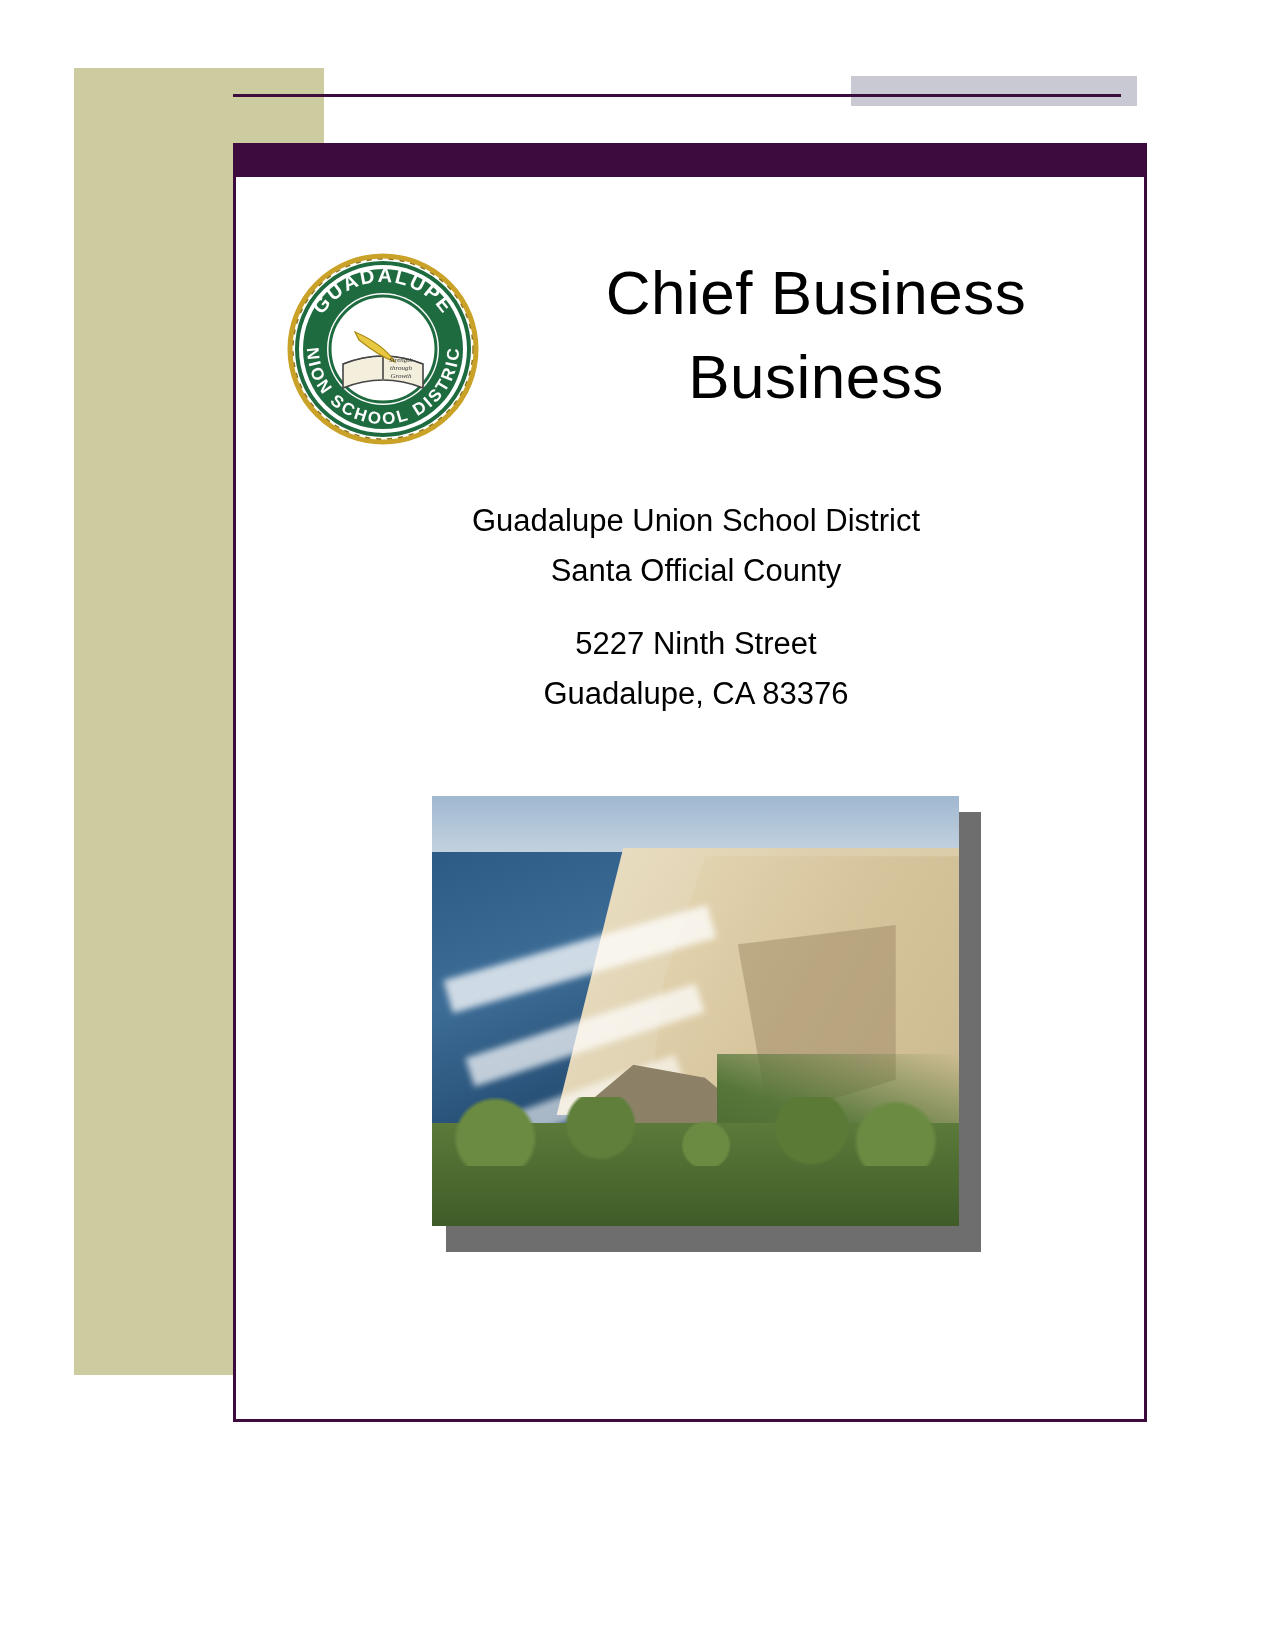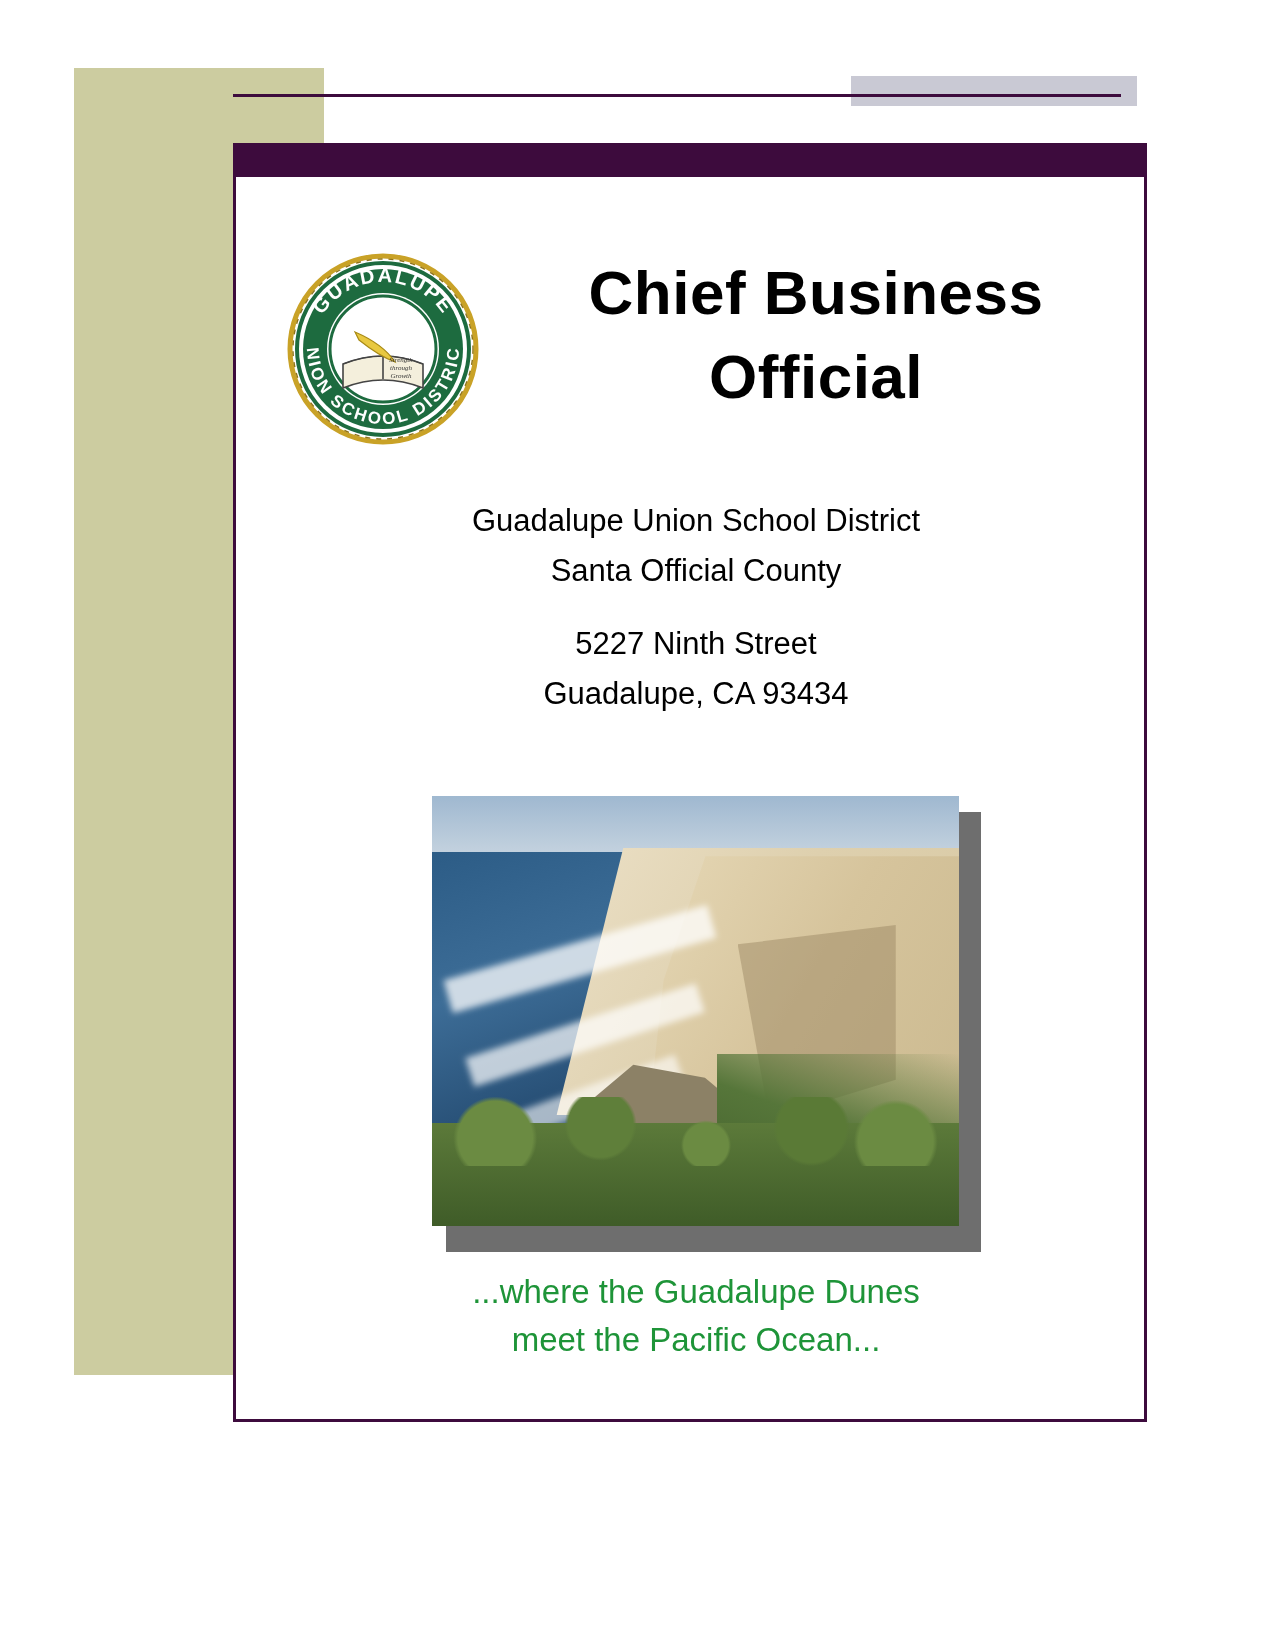--- a/index.html
+++ b/index.html
@@ -79,21 +79,21 @@
   }
 
   
   .doc-title {
     position: absolute;
     left: 270px;
     top: 105px;
     width: 620px;
     text-align: center;
     font-size: 62px;
-    font-weight: bold;
+    font-weight: normal;
     line-height: 1.35;
     color: #000000;
     letter-spacing: 0.5px;
   }
 
   
   .addr {
     position: absolute;
     left: 60px;
     top: 350px;
@@ -252,29 +252,29 @@
         <textPath href="#topArc" startOffset="50%" text-anchor="middle">GUADALUPE</textPath>
       </text>
       <text font-family="'Liberation Sans', sans-serif" font-size="17" font-weight="bold" fill="#ffffff" letter-spacing="2.5">
         <textPath href="#botArc" startOffset="50%" text-anchor="middle">UNION SCHOOL DISTRICT</textPath>
       </text>
     </svg>
   </div>
 
   <div class="doc-title">
     <div>Chief  Business</div>
-    <div>Official</div>
+    <div>Business</div>
   </div>
 
   <div class="addr">
     <div class="line">Guadalupe Union School District</div>
     <div class="line">Santa Official County</div>
     <div class="grp2">
       <div class="line">5227 Ninth Street</div>
-      <div class="line">Guadalupe, CA 93434</div>
+      <div class="line">Guadalupe, CA 83376</div>
     </div>
   </div>
 
   <div class="photo-wrap">
     <div class="photo-shadow"></div>
     <div class="photo">
       <div class="sky"></div>
       <div class="ocean"></div>
       <div class="beach"></div>
       <div class="dunes"></div>
@@ -282,17 +282,13 @@
       <div class="surf1"></div>
       <div class="surf2"></div>
       <div class="surf3"></div>
       <div class="headland"></div>
       <div class="veg-right"></div>
       <div class="veg"></div>
       <div class="veg2"></div>
     </div>
   </div>
 
-  <div class="caption">
-    <div>...where the Guadalupe Dunes</div>
-    <div>meet the Pacific Ocean...</div>
-  </div>
 </div>
 
 </body></html>

